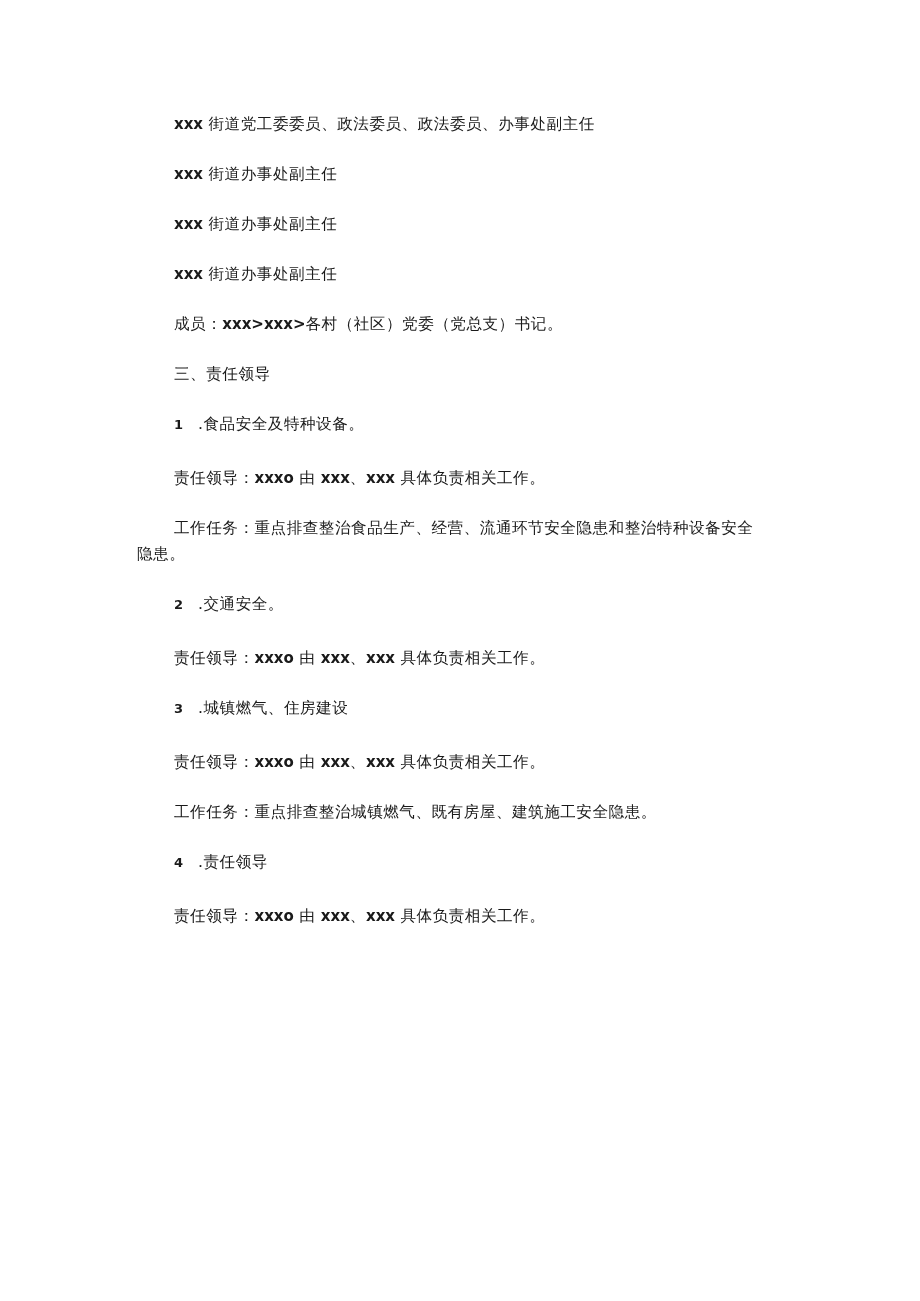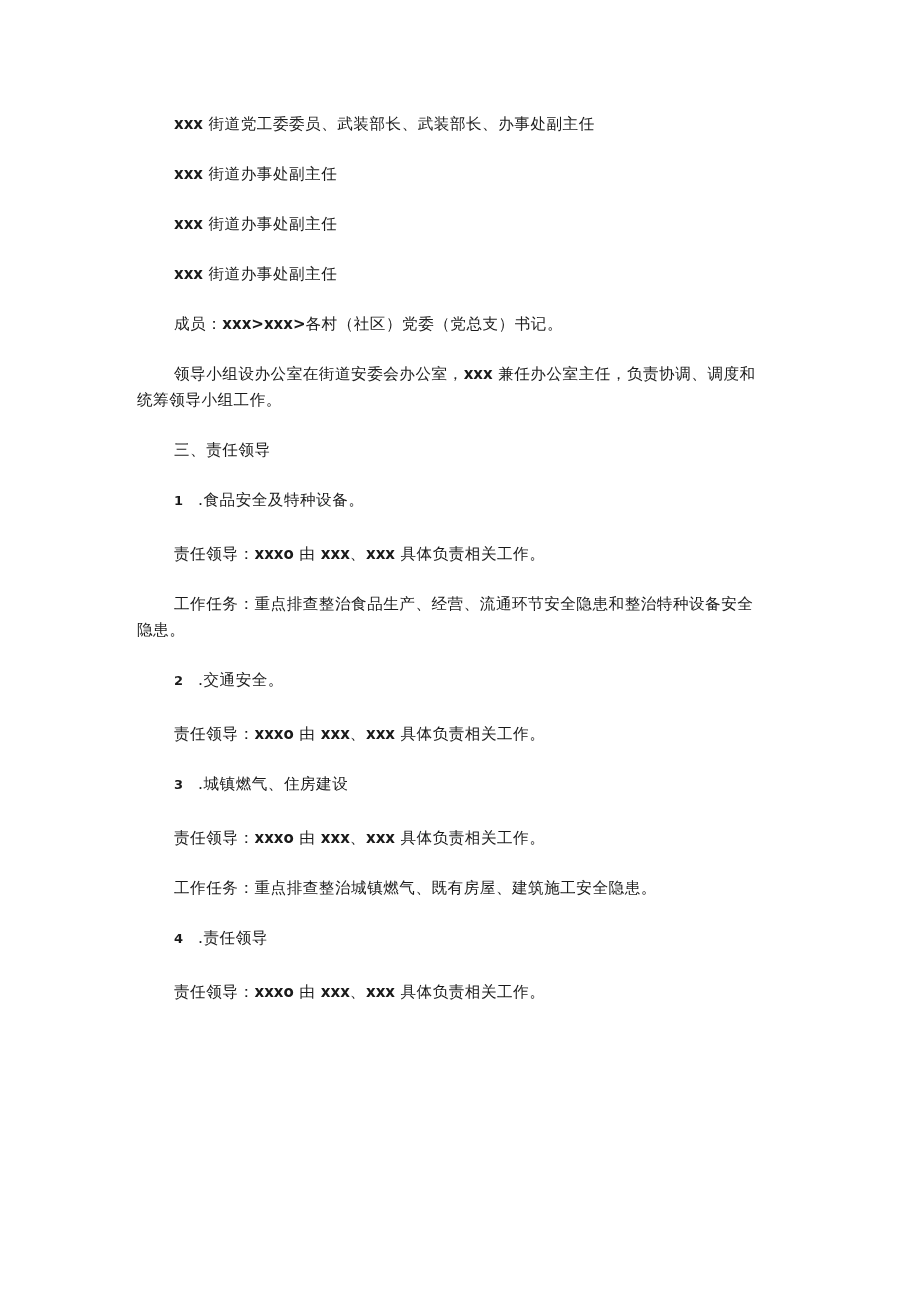--- a/index.html
+++ b/index.html
@@ -44,32 +44,31 @@
       width: 24px;
       text-indent: 0;
     }
     .p-item { margin-bottom: 27px; }
   </style>
 </head>
 <body>
 
 <div class="page">
 
-  <p class="para"><span class="b">xxx</span> <span>街道党工委委员、武装部长、武装部长、办事处副主任</span></p>
+  <p class="para"><span class="b">xxx</span> <span>街道党工委委员、政法委员、政法委员、办事处副主任</span></p>
 
 
   <p class="para"><span class="b">xxx</span> <span>街道办事处副主任</span></p>
 
   <p class="para"><span class="b">xxx</span> <span>街道办事处副主任</span></p>
 
   <p class="para"><span class="b">xxx</span> <span>街道办事处副主任</span></p>
 
   <p class="para"><span>成员：</span><span class="b">xxx&gt;xxx&gt;</span><span>各村（社区）党委（党总支）书记。</span></p>
 
-  <p class="para"><span>领导小组设办公室在街道安委会办公室，</span><span class="b">xxx</span><span> 兼任办公室主任，负责协调、调度和统筹领导小组工作。</span></p>
 
   <p class="para">三、责任领导</p>
 
   <p class="para p-item"><span class="num">1</span><span>.食品安全及特种设备。</span></p>
   <p class="para"><span>责任领导：</span><span class="b">xxxo</span><span> 由 </span><span class="b">xxx</span><span>、</span><span class="b">xxx</span><span> 具体负责相关工作。</span></p>
   <p class="para">工作任务：重点排查整治食品生产、经营、流通环节安全隐患和整治特种设备安全隐患。</p>
 
   <p class="para p-item"><span class="num">2</span><span>.交通安全。</span></p>
   <p class="para"><span>责任领导：</span><span class="b">xxxo</span><span> 由 </span><span class="b">xxx</span><span>、</span><span class="b">xxx</span><span> 具体负责相关工作。</span></p>
 

